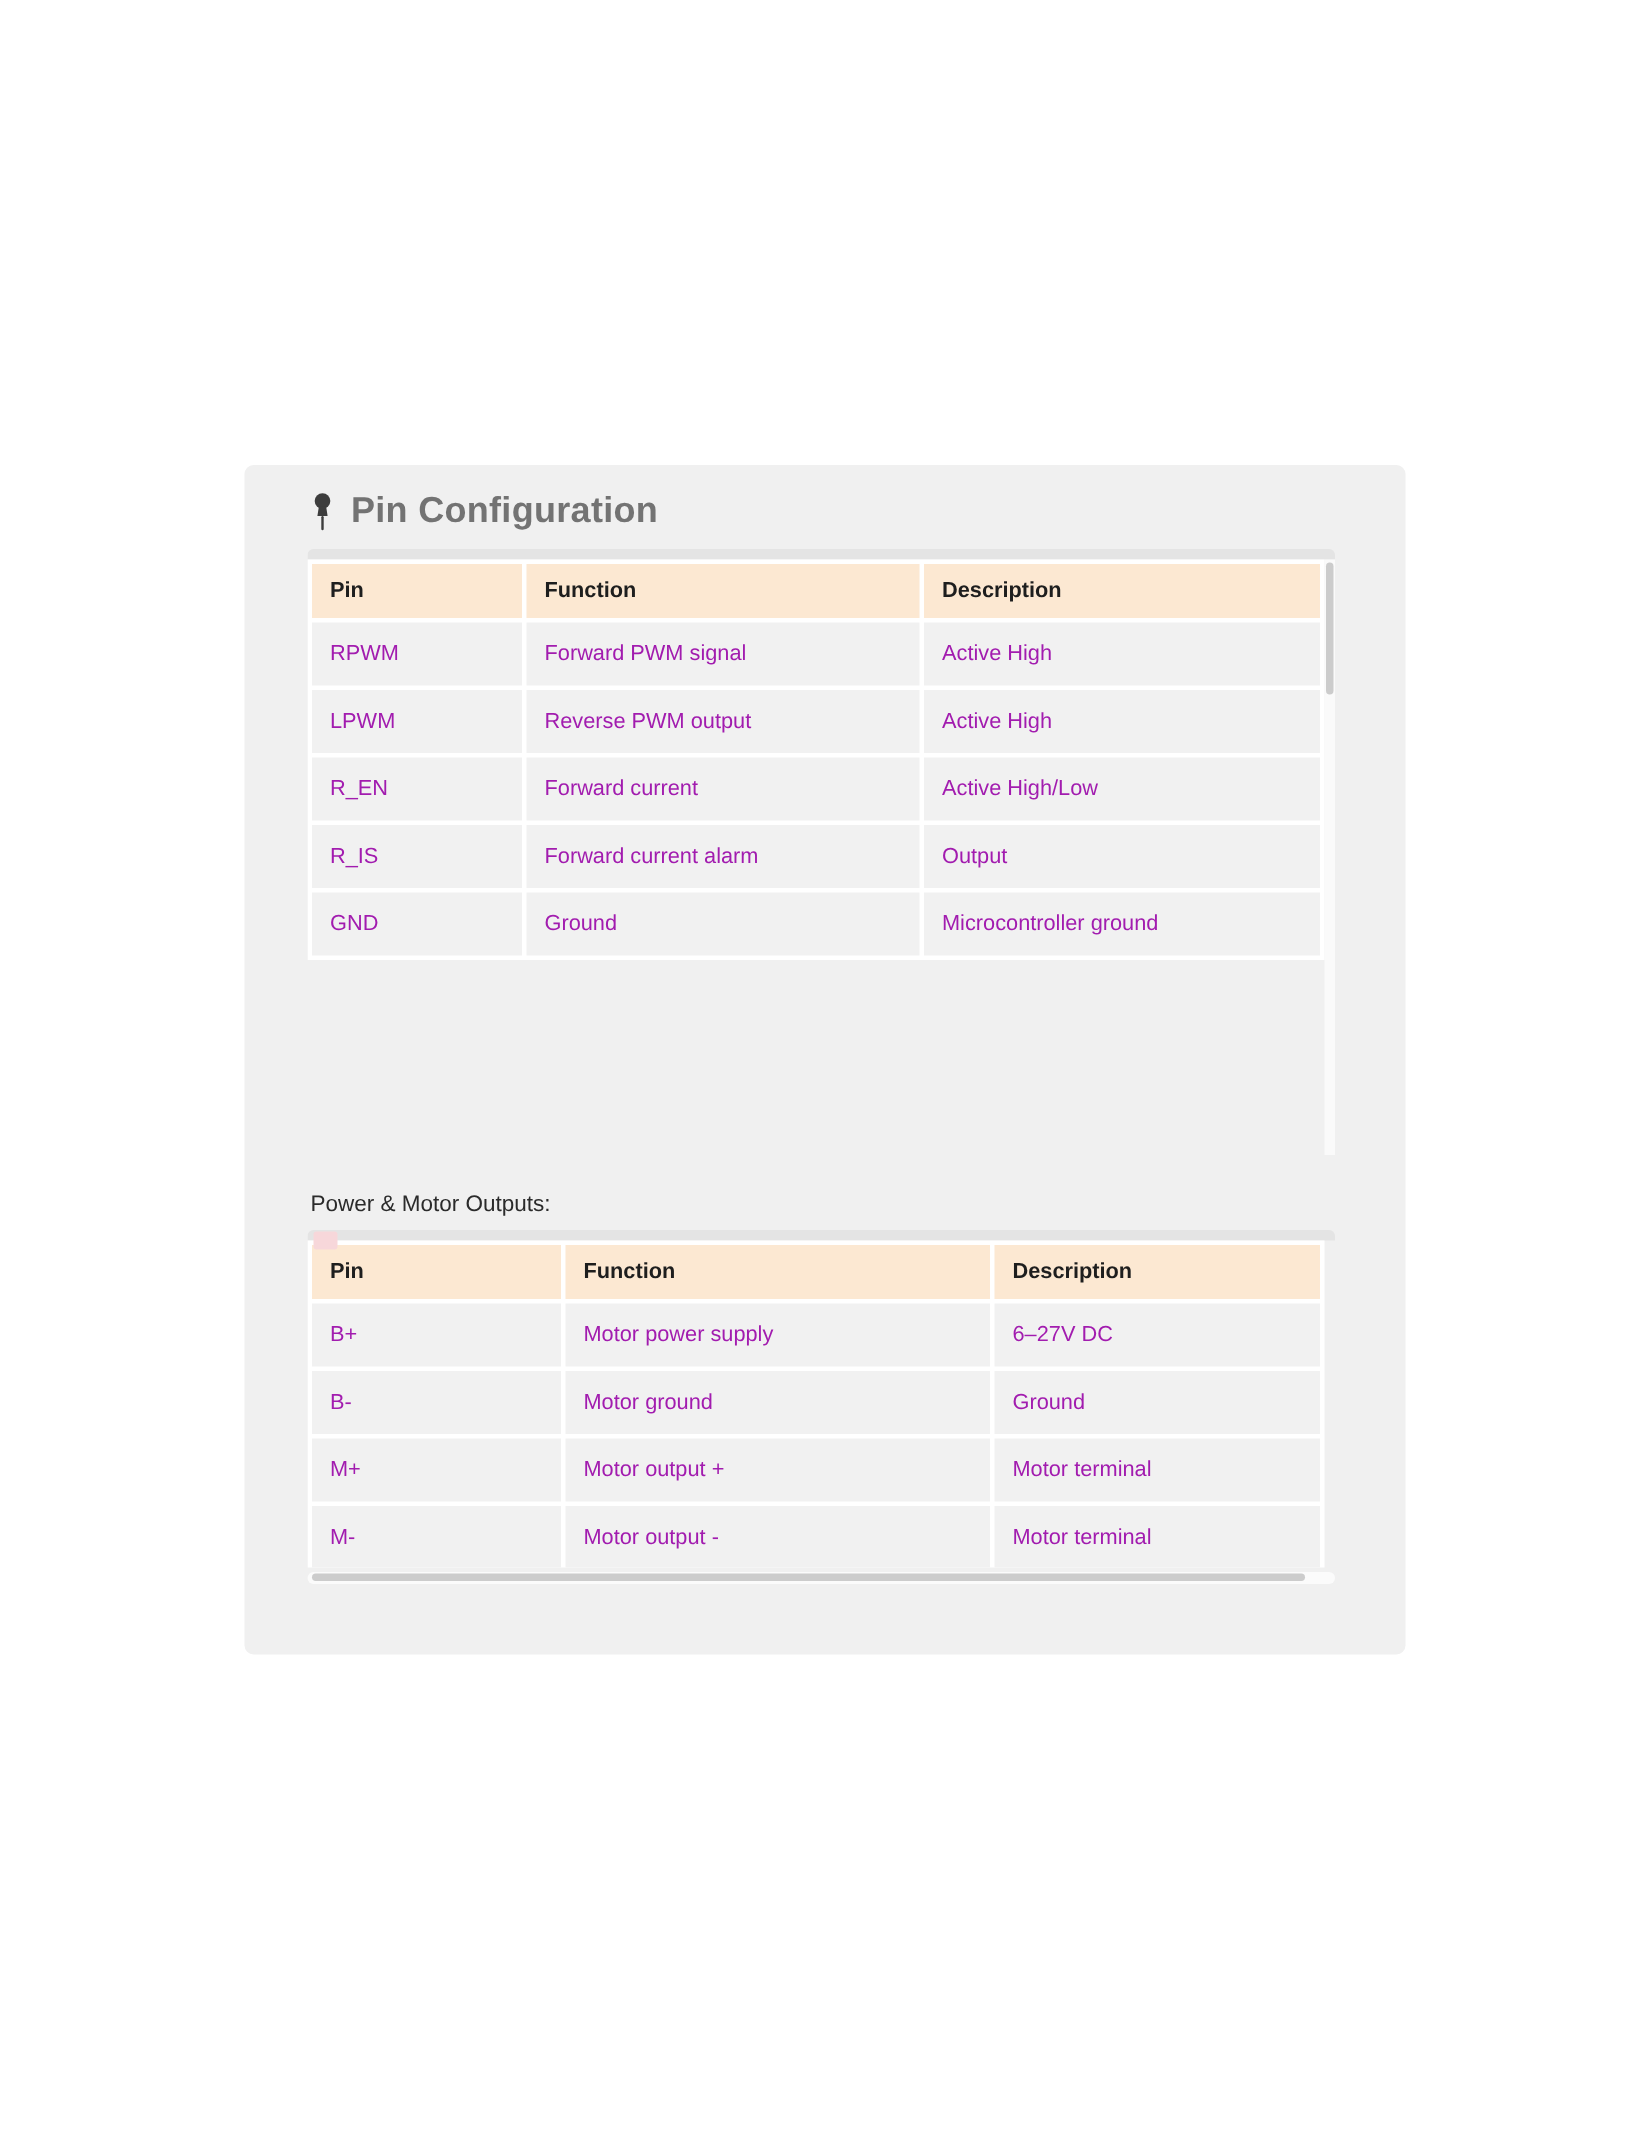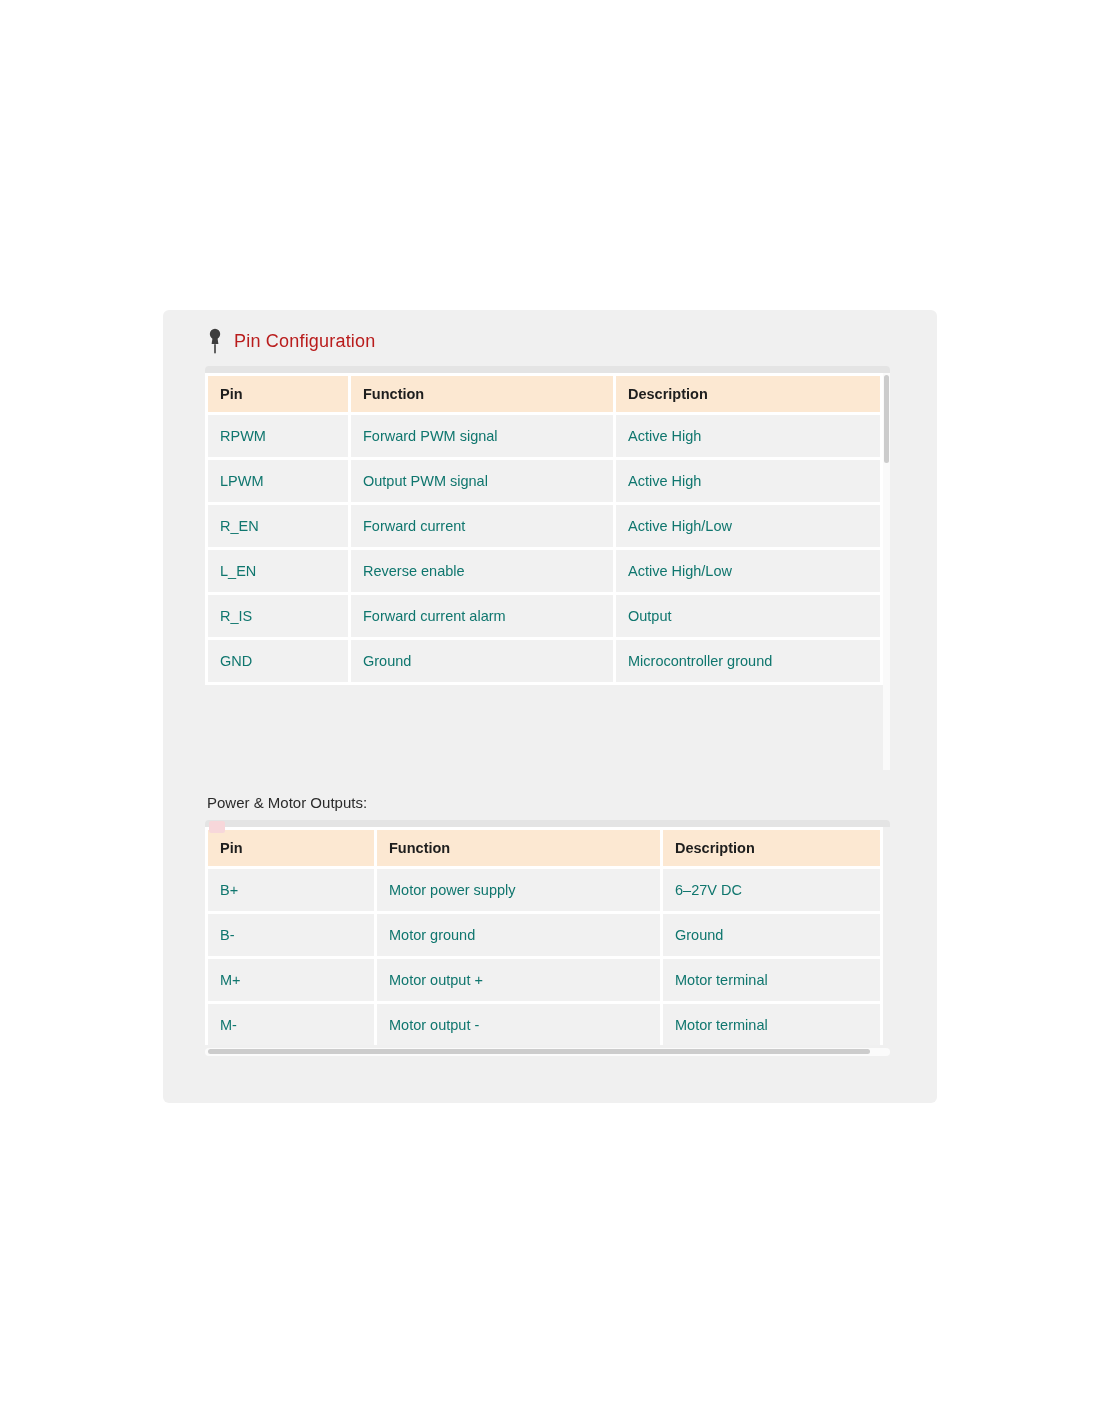--- a/index.html
+++ b/index.html
@@ -19,21 +19,21 @@
     overflow: hidden;
   }
   .heading-row {
     display: flex; align-items: center; gap: 11px;
     padding: 17px 0 0 44px;
     height: 45px;
   }
   .pin-icon { width: 16px; height: 27px; flex: 0 0 auto; }
   .pin-icon svg { display: block; }
   .heading-title {
-    font-size: 18px; font-weight: normal; color: #b91c1c;
+    font-size: 24px; font-weight: bold; color: #737373;
     letter-spacing: 0.2px;
   }
   .section-label {
     margin: 14px 0 0 44px;
     font-size: 15px; color: #2b2b2b;
     height: 19px;
   }
   .table-wrap {
     position: relative;
     margin-left: 42px;
@@ -69,21 +69,21 @@
     font-size: 14.5px;
     font-weight: bold;
     color: #1e1e1e;
   }
   td {
     background: var(--cell-bg, #f1f1f1);
     height: 42px;
     vertical-align: middle;
     padding: 0 10px 0 12px;
     font-size: 14.5px;
-    color: #0f766e;
+    color: #a21caf;
   }
   .vscroll {
     position: absolute; right: 0; top: 7px; bottom: 0;
     width: 7px; background: #fafafa; z-index: 2;
   }
   .vscroll-thumb {
     position: absolute; top: 2px; left: 1px;
     width: 5px; height: 88px;
     background: var(--scrollbar, #cccccc);
     border-radius: 3px;
@@ -135,31 +135,26 @@
         </tr>
       </thead>
       <tbody>
         <tr>
           <td>RPWM</td>
           <td>Forward PWM signal</td>
           <td>Active High</td>
         </tr>
         <tr>
           <td>LPWM</td>
-          <td>Output PWM signal</td>
+          <td>Reverse PWM output</td>
           <td>Active High</td>
         </tr>
         <tr>
           <td>R_EN</td>
           <td>Forward current</td>
-          <td>Active High/Low</td>
-        </tr>
-        <tr>
-          <td>L_EN</td>
-          <td>Reverse enable</td>
           <td>Active High/Low</td>
         </tr>
         <tr>
           <td>R_IS</td>
           <td>Forward current alarm</td>
           <td>Output</td>
         </tr>
         <tr>
           <td>GND</td>
           <td>Ground</td>

